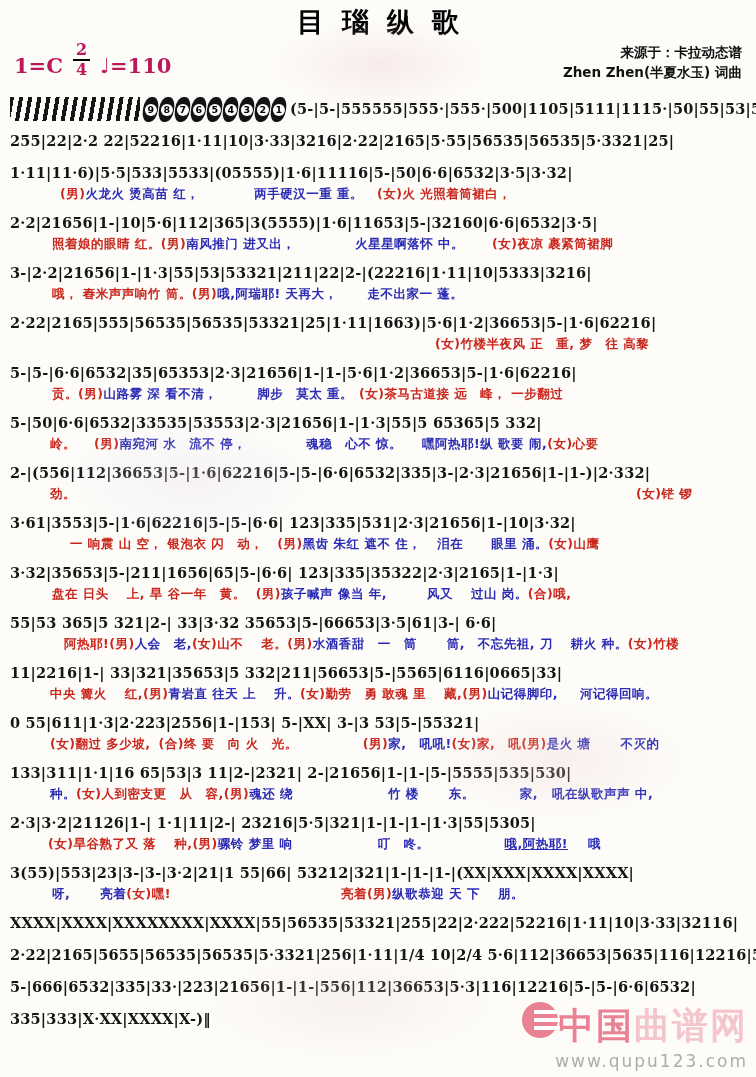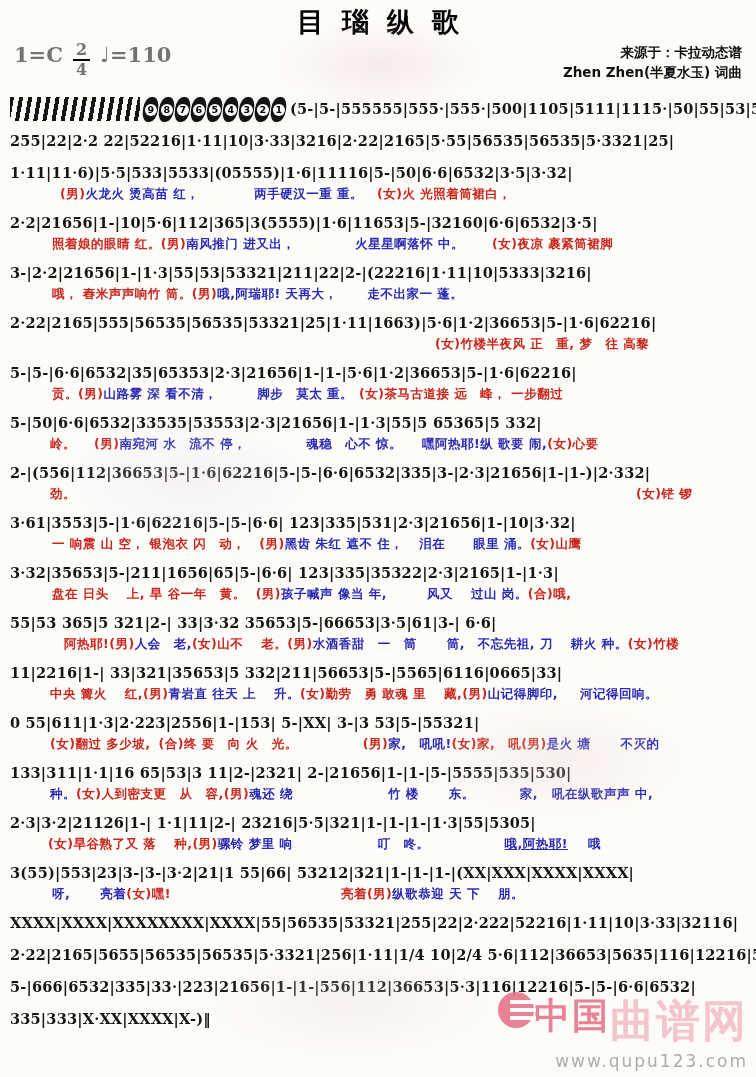--- a/index.html
+++ b/index.html
@@ -26,22 +26,22 @@
     color:#000;
     margin-top:4px;
     font-family:"DejaVu Sans",sans-serif;
   }
   .hdr{
     display:flex;justify-content:space-between;align-items:flex-start;
     padding:2px 14px 0 14px;
     height:46px;
   }
   .keyblk{
-    display:flex;align-items:flex-start;gap:10px;
-    font-weight:bold;font-size:21px;color:#737373;
+    display:flex;align-items:flex-end;gap:10px;
+    font-weight:bold;font-size:21px;color:#be185d;
     font-family:"DejaVu Serif",serif;
   }
   .frac{display:inline-flex;flex-direction:column;align-items:center;line-height:1;font-size:16px;font-weight:bold;}
   .frac .num{border-bottom:2px solid #000;padding:0 3px 1px 3px;}
   .frac .den{padding-top:1px;}
   .credits{text-align:right;font-weight:bold;font-size:13.5px;color:#111;line-height:1.5;}
 
   #score{padding:0 0 0 10px;margin-top:2px;}
   .srow{
     white-space:nowrap;
@@ -88,21 +88,21 @@
   .wm-top{display:flex;align-items:flex-start;justify-content:flex-end;gap:0;}
   .wm-logo{
     position:relative;display:inline-block;width:36px;height:36px;border-radius:50%;
     background:var(--wmpink,#e9758b);
   }
   .wm-logo::after{
     content:"";position:absolute;left:12px;top:8px;width:26px;height:20px;
     background:repeating-linear-gradient(#fdfcf9 0 4px,transparent 4px 8px);
   }
   .wm-cn1{font-size:36px;font-weight:bold;color:var(--wmpink,#e9758b);letter-spacing:2px;}
-  .wm-cn2{font-size:44px;font-weight:bold;color:var(--wmpink,#e9758b);opacity:.45;letter-spacing:2px;}
+  .wm-cn2{font-size:36px;font-weight:bold;color:var(--wmpink,#e9758b);opacity:.45;letter-spacing:2px;}
   .wm-url{font-size:17px;color:var(--wmgray,#a5a5a5);letter-spacing:2px;margin-top:0px;font-family:"DejaVu Sans",sans-serif;}
 </style>
 </head>
 <body>
 
 <div class="page">
   <div class="blob b1"></div>
   <div class="blob b2"></div>
   <div class="blob b3"></div>
   <div class="blob b4"></div>
@@ -164,21 +164,21 @@
       <div class="ly"><span class="lf" style="margin-left: 42px;">哦， 舂米声声响竹 筒。</span><span class="lf">(男)</span><span class="lm">哦,阿瑞耶! 天再大，</span><span class="lm" style="margin-left: 30px;">走不出家一 蓬。</span></div>
       <div class="srow"><span class="nt">2·22|2165|555|56535|56535|53321|25|1·11|1663)|5·6|1·2|36653|5-|1·6|62216|</span></div>
       <div class="ly"><span class="lf" style="margin-left: 425px;">(女)</span><span class="lf">竹楼半夜风 正　重, 梦　往 高黎</span></div>
       <div class="srow"><span class="nt">5-|5-|6·6|6532|35|65353|2·3|21656|1-|1-|5·6|1·2|36653|5-|1·6|62216|</span></div>
       <div class="ly"><span class="lf" style="margin-left: 42px;">贡。</span><span class="lf">(男)</span><span class="lm">山路雾 深 看不清，</span><span class="lm" style="margin-left: 40px;">脚步　莫太 重。</span><span class="lf" style="margin-left: 6px;">(女)</span><span class="lf">茶马古道接 远　峰， 一步翻过</span></div>
       <div class="srow"><span class="nt">5-|50|6·6|6532|33535|53553|2·3|21656|1-|1·3|55|5 65365|5  332|</span></div>
       <div class="ly"><span class="lf" style="margin-left: 40px;">岭。</span><span class="lf" style="margin-left: 18px;">(男)</span><span class="lm">南宛河 水　流不 停，</span><span class="lm" style="margin-left: 60px;">魂稳　心不 惊。</span><span class="lm" style="margin-left: 20px;">嘿阿热耶!纵 歌要 闹,</span><span class="lf">(女)</span><span class="lf">心要</span></div>
       <div class="srow"><span class="nt">2-|(556|112|36653|5-|1·6|62216|5-|5-|6·6|6532|335|3-|2·3|21656|1-|1-)|2·332|</span></div>
       <div class="ly"><span class="lf" style="margin-left: 40px;">劲。</span><span class="lf" style="margin-left: 560px;">(女)</span><span class="lf">铓 锣</span></div>
       <div class="srow"><span class="nt">3·61|3553|5-|1·6|62216|5-|5-|6·6| 123|335|531|2·3|21656|1-|10|3·32|</span></div>
-      <div class="ly"><span class="lf" style="margin-left: 42px;">一 响震 山 空， 银泡衣 闪　动，</span><span class="lf" style="margin-left: 14px;">(男)</span><span class="lm">黑齿 朱红 遮不 住，</span><span class="lm" style="margin-left: 16px;">泪在</span><span class="lm" style="margin-left: 28px;">眼里 涌。</span><span class="lf">(女)</span><span class="lf">山鹰</span></div>
+      <div class="ly"><span class="lf" style="margin-left: 60px;">一 响震 山 空， 银泡衣 闪　动，</span><span class="lf" style="margin-left: 14px;">(男)</span><span class="lm">黑齿 朱红 遮不 住，</span><span class="lm" style="margin-left: 16px;">泪在</span><span class="lm" style="margin-left: 28px;">眼里 涌。</span><span class="lf">(女)</span><span class="lf">山鹰</span></div>
       <div class="srow"><span class="nt">3·32|35653|5-|211|1656|65|5-|6·6| 123|335|35322|2·3|2165|1-|1·3|</span></div>
       <div class="ly"><span class="lf" style="margin-left: 42px;">盘在 日头　 上, 旱 谷一年　黄。</span><span class="lf" style="margin-left: 10px;">(男)</span><span class="lm">孩子喊声 像当 年,</span><span class="lm" style="margin-left: 40px;">风又　 过山 岗。</span><span class="lf">(合)</span><span class="lf">哦,</span></div>
       <div class="srow"><span class="nt">55|53  365|5  321|2-| 33|3·32 35653|5-|66653|3·5|61|3-| 6·6|</span></div>
       <div class="ly"><span class="lf" style="margin-left: 54px;">阿热耶!</span><span class="lf">(男)</span><span class="lm">人会　老,</span><span class="lf">(女)</span><span class="lf">山不　 老。</span><span class="lf">(男)</span><span class="lm">水酒香甜　一　筒</span><span class="lm" style="margin-left: 30px;">筒,　不忘先祖, 刀　 耕火 种。</span><span class="lf">(女)</span><span class="lf">竹楼</span></div>
       <div class="srow"><span class="nt">11|2216|1-| 33|321|35653|5   332|211|56653|5-|5565|6116|0665|33|</span></div>
       <div class="ly"><span class="lf" style="margin-left: 40px;">中央 篝火　 红,</span><span class="lf">(男)</span><span class="lm">青岩直 往天 上　 升。</span><span class="lf">(女)</span><span class="lf">勤劳　勇 敢魂 里　 藏,</span><span class="lf">(男)</span><span class="lm">山记得脚印,</span><span class="lm" style="margin-left: 22px;">河记得回响。</span></div>
       <div class="srow"><span class="nt">0 55|611|1·3|2·223|2556|1-|153|  5-|XX|  3-|3  53|5-|55321|</span></div>
       <div class="ly"><span class="lf" style="margin-left: 40px;">(女)</span><span class="lf">翻过 多少坡,</span><span class="lf" style="margin-left: 8px;">(合)</span><span class="lf">终 要　向 火　光。</span><span class="lf" style="margin-left: 65px;">(男)</span><span class="lm">家,　吼吼!</span><span class="lf">(女)</span><span class="lf">家,　吼</span><span class="lf">(男)</span><span class="lm">是火 塘</span><span class="lm" style="margin-left: 30px;">不灭的</span></div>
       <div class="srow"><span class="nt">133|311|1·1|16 65|53|3 11|2-|2321| 2-|21656|1-|1-|5-|5555|535|530|</span></div>
       <div class="ly"><span class="lm" style="margin-left: 40px;">种。</span><span class="lf">(女)</span><span class="lf">人到密支更　从　容,</span><span class="lf">(男)</span><span class="lm">魂还 绕</span><span class="lm" style="margin-left: 95px;">竹 楼</span><span class="lm" style="margin-left: 30px;">东。</span><span class="lm" style="margin-left: 45px;">家,</span><span class="lm" style="margin-left: 14px;">吼在纵歌声声 中,</span></div>

